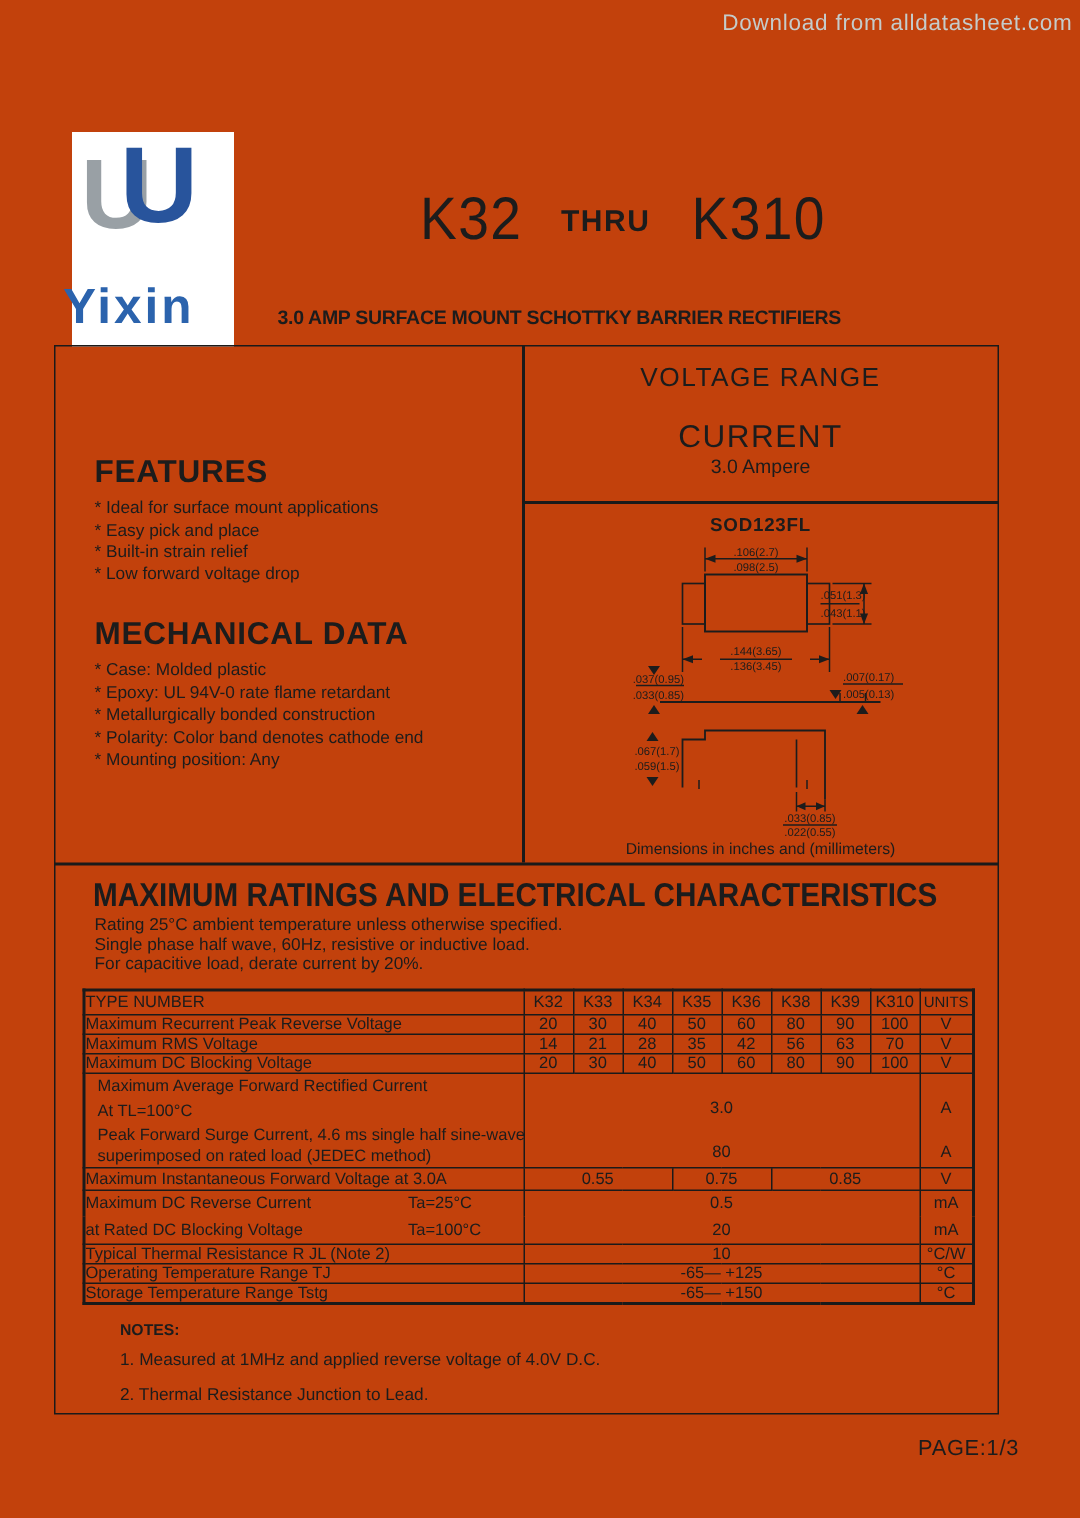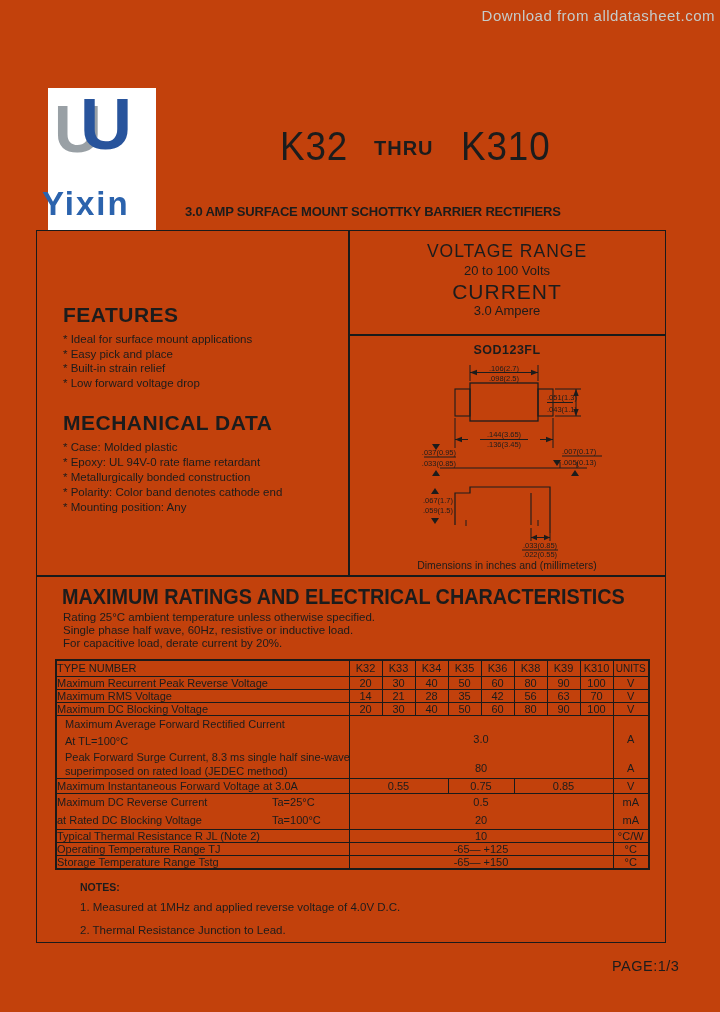--- a/index.html
+++ b/index.html
@@ -108,21 +108,20 @@
   <div class="abs item" style="top:377px">* Low forward voltage drop</div>
 
   <div class="abs sec-head mech-head">MECHANICAL DATA</div>
   <div class="abs item" style="top:441px">* Case: Molded plastic</div>
   <div class="abs item" style="top:456px">* Epoxy: UL 94V-0 rate flame retardant</div>
   <div class="abs item" style="top:471px">* Metallurgically bonded construction</div>
   <div class="abs item" style="top:486px">* Polarity: Color band denotes cathode end</div>
   <div class="abs item" style="top:501px">* Mounting position: Any</div>
 
   <div class="abs vr vr-label">VOLTAGE RANGE</div>
-  <div class="abs vr vr-value">20 to 100 Volts</div>
   <div class="abs vr cur-label">CURRENT</div>
   <div class="abs vr cur-value">3.0 Ampere</div>
 
   <div class="abs pkg-name">SOD123FL</div>
   <svg class="abs pkg-svg" width="310" height="232" viewBox="0 0 310 232">
 
     <rect x="118" y="41" width="68" height="38" stroke-width="1.3"></rect>
     <rect x="103" y="47" width="15" height="27" stroke-width="1.1"></rect>
     <rect x="186" y="47" width="15" height="27" stroke-width="1.1"></rect>
 
@@ -251,21 +250,21 @@
       <td class="num">60</td>
       <td class="num">80</td>
       <td class="num">90</td>
       <td class="num">100</td>
       <td class="num">V</td>
     </tr>
     <tr class="blk">
       <td class="lbl blk-cell">
         <div class="blk-line" style="top:2px">Maximum Average Forward Rectified Current</div>
         <div class="blk-line" style="top:19px">At TL=100°C</div>
-        <div class="blk-line" style="top:35px">Peak Forward Surge Current, 8.3 ms single half sine-wave</div>
+        <div class="blk-line" style="top:35px">Peak Forward Surge Current, 4.6 ms single half sine-wave</div>
         <div class="blk-line" style="top:49px">superimposed on rated load (JEDEC method)</div>
       </td>
       <td colspan="8" class="blk-cell">
         <div class="blk-center" style="top:17px">3.0</div>
         <div class="blk-center" style="top:46px">80</div>
       </td>
       <td class="blk-cell">
         <div class="blk-center" style="top:17px">A</div>
         <div class="blk-center" style="top:46px">A</div>
       </td>

